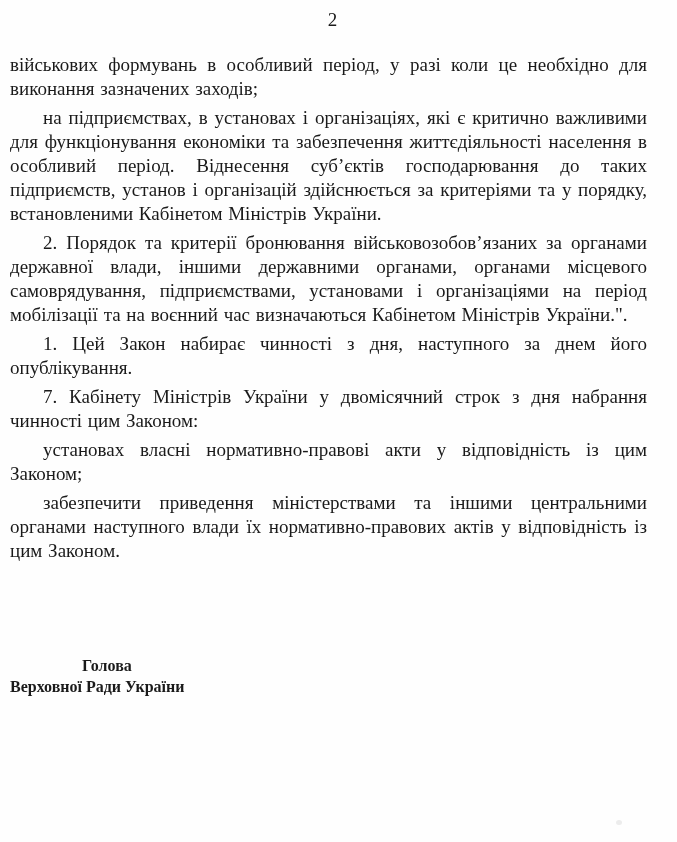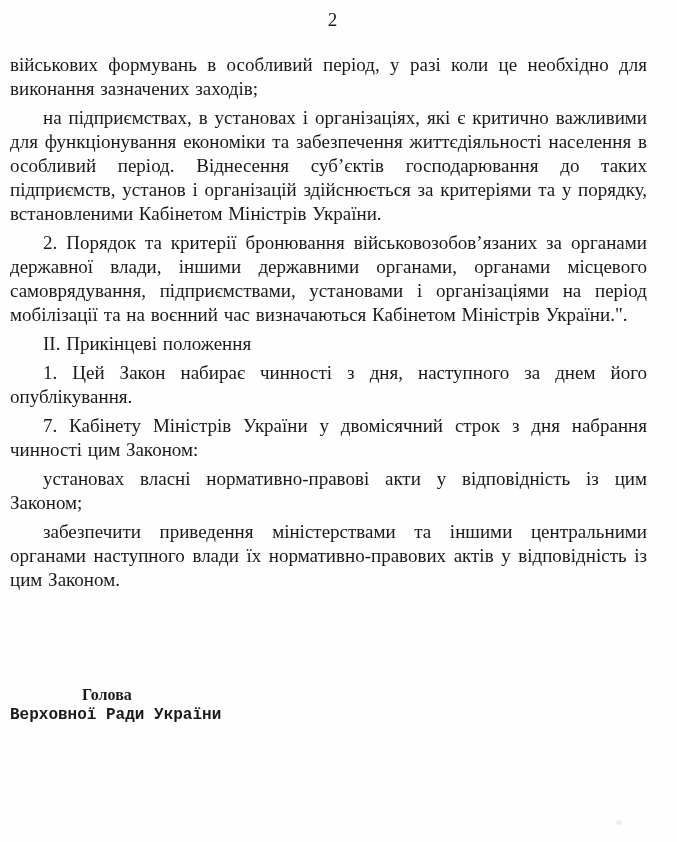--- a/index.html
+++ b/index.html
@@ -46,21 +46,20 @@
     margin-top: 92px;
     font-weight: bold;
     font-size: 16px;
     line-height: 21px;
   }
   .sig-line1 {
     padding-left: 72px;
   }
   .sig-line2 {
     padding-left: 0;
-    font-family: Liberation Mono, monospace;
   }
   .scan-artifact {
     position: absolute;
     left: 616px;
     top: 820px;
     width: 6px;
     height: 5px;
     background: #ececec;
     border-radius: 50%;
   }
@@ -72,21 +71,20 @@
 
   <div class="page-number">2</div>
 
   <p class="para continuation">військових формувань в особливий період, у разі коли це необхідно для виконання зазначених заходів;</p>
 
   <p class="para">на підприємствах, в установах і організаціях, які є критично важливими для функціонування економіки та забезпечення життєдіяльності населення в особливий період. Віднесення суб’єктів господарювання до таких підприємств, установ і організацій здійснюється за критеріями та у порядку, встановленими Кабінетом Міністрів України.</p>
 
 
   <p class="para">2. Порядок та критерії бронювання військовозобов’язаних за органами державної влади, іншими державними органами, органами місцевого самоврядування, підприємствами, установами і організаціями на період мобілізації та на воєнний час визначаються Кабінетом Міністрів України.".</p>
 
-  <p class="para heading">II. Прикінцеві положення</p>
 
   <p class="para">1. Цей Закон набирає чинності з дня, наступного за днем його опублікування.</p>
 
   <p class="para">7. Кабінету Міністрів України у двомісячний строк з дня набрання чинності цим Законом:</p>
 
   <p class="para">установах власні нормативно-правові акти у відповідність із цим Законом;</p>
 
   <p class="para">забезпечити приведення міністерствами та іншими центральними органами наступного влади їх нормативно-правових актів у відповідність із цим Законом.</p>
 
   <div class="signature">

